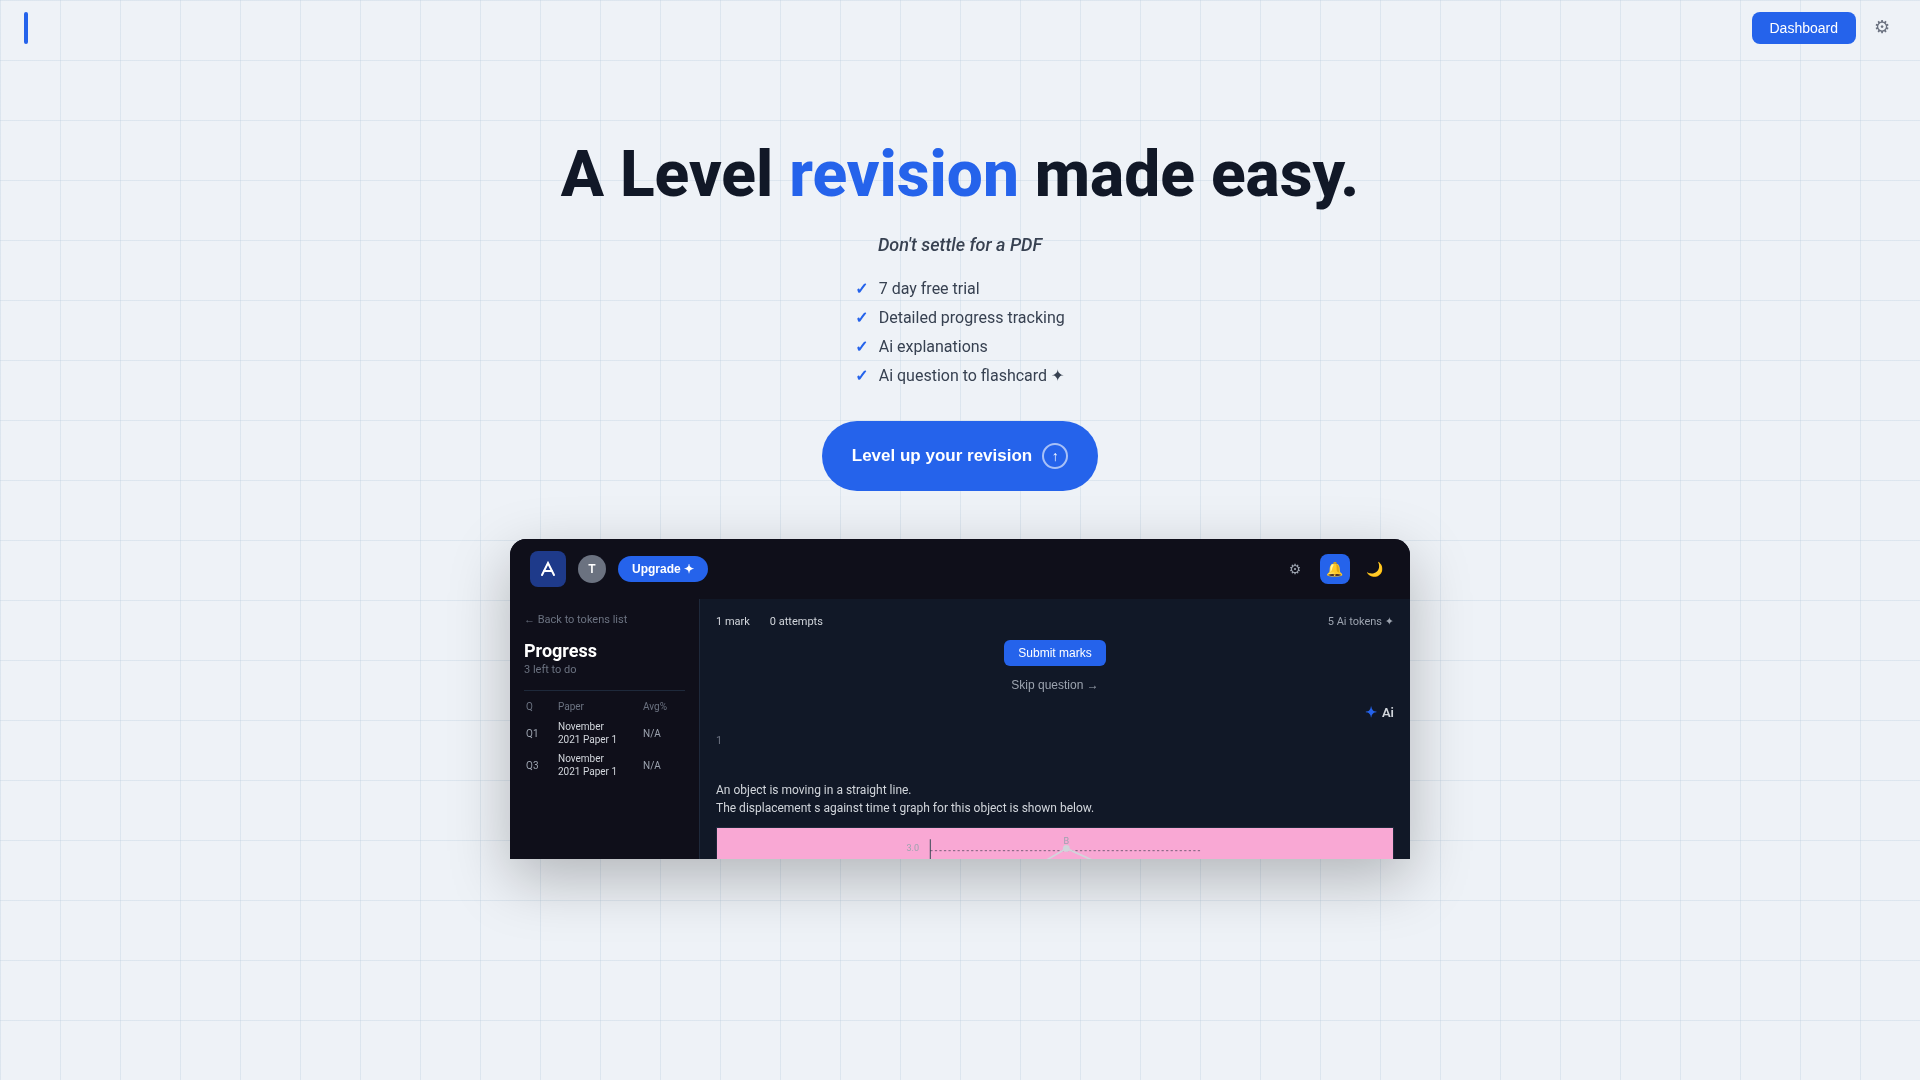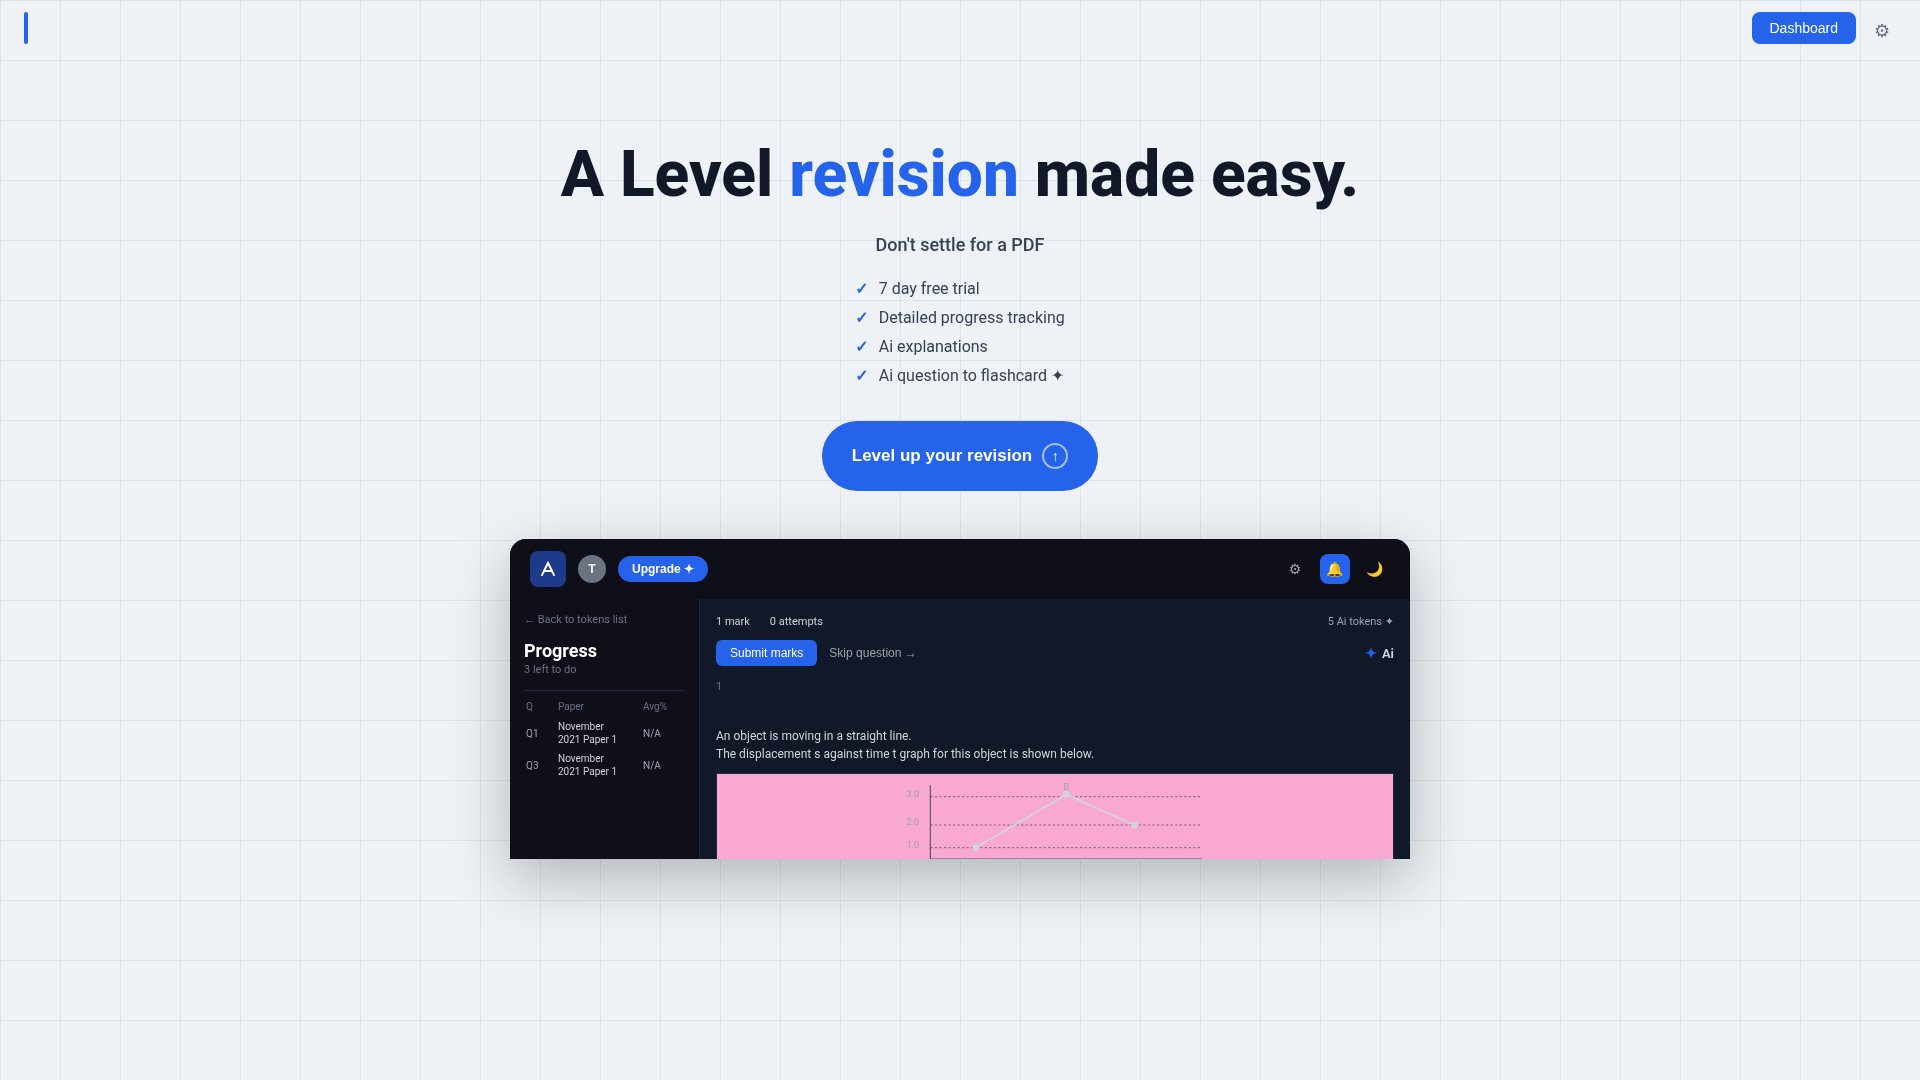--- a/index.html
+++ b/index.html
@@ -46,21 +46,21 @@
 
     .logo-bar {
       width: 4px;
       height: 32px;
       background: #2563eb;
       border-radius: 2px;
     }
 
     .navbar-right {
       display: flex;
-      align-items: flex-end;
+      align-items: flex-start;
       gap: 12px;
     }
 
     .dashboard-btn {
       background: #2563eb;
       color: white;
       border: none;
       border-radius: 8px;
       padding: 8px 18px;
       font-size: 14px;
@@ -102,20 +102,21 @@
     .hero-heading .highlight {
       color: #2563eb;
     }
 
     .hero-subheading {
       font-size: 18px;
       color: #374151;
       font-weight: 500;
       margin-bottom: 24px;
       text-align: center;
+      font-style: italic;
     }
 
     
     .feature-list {
       list-style: none;
       display: flex;
       flex-direction: column;
       gap: 10px;
       margin-bottom: 36px;
       align-items: flex-start;
@@ -357,20 +358,21 @@
       gap: 5px;
       color: #9ca3af;
       font-size: 11px;
     }
 
     .question-actions {
       display: flex;
       align-items: center;
       gap: 12px;
       margin-bottom: 14px;
+      flex-direction: column;
     }
 
     .submit-marks-btn {
       background: #2563eb;
       color: white;
       border: none;
       border-radius: 6px;
       padding: 6px 14px;
       font-size: 12px;
       font-weight: 500;

